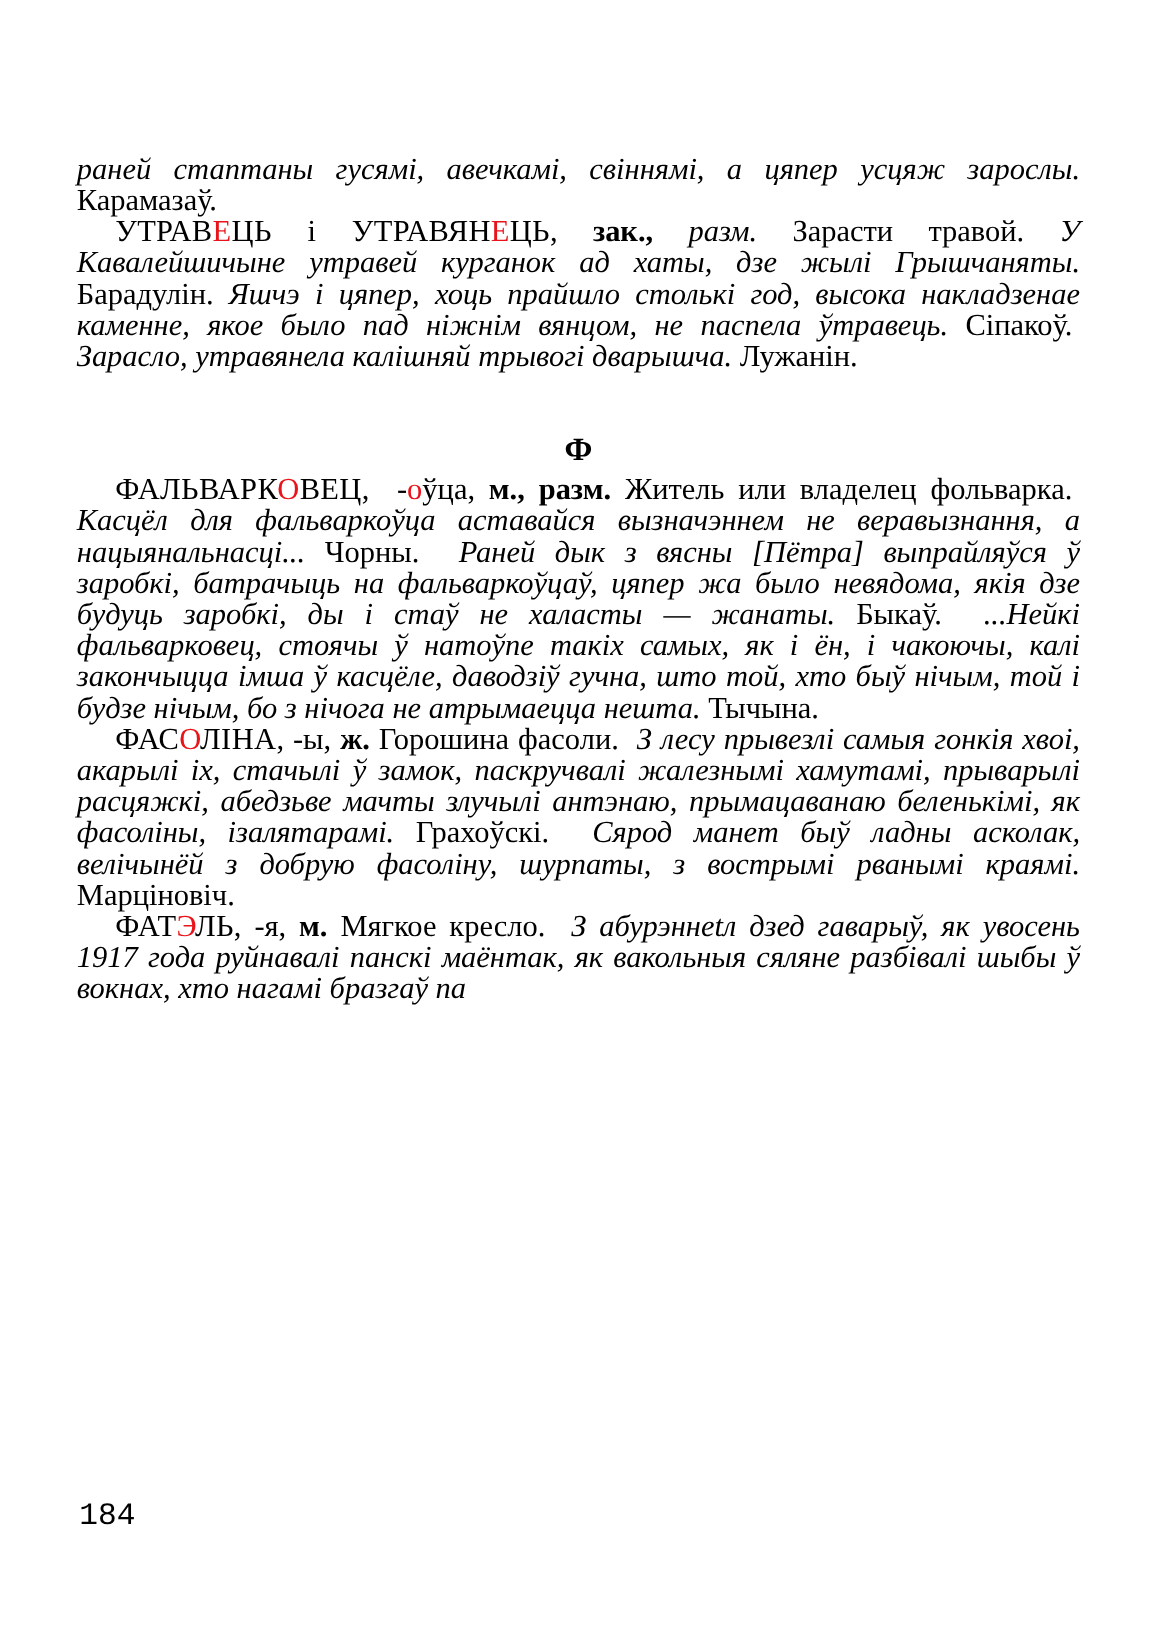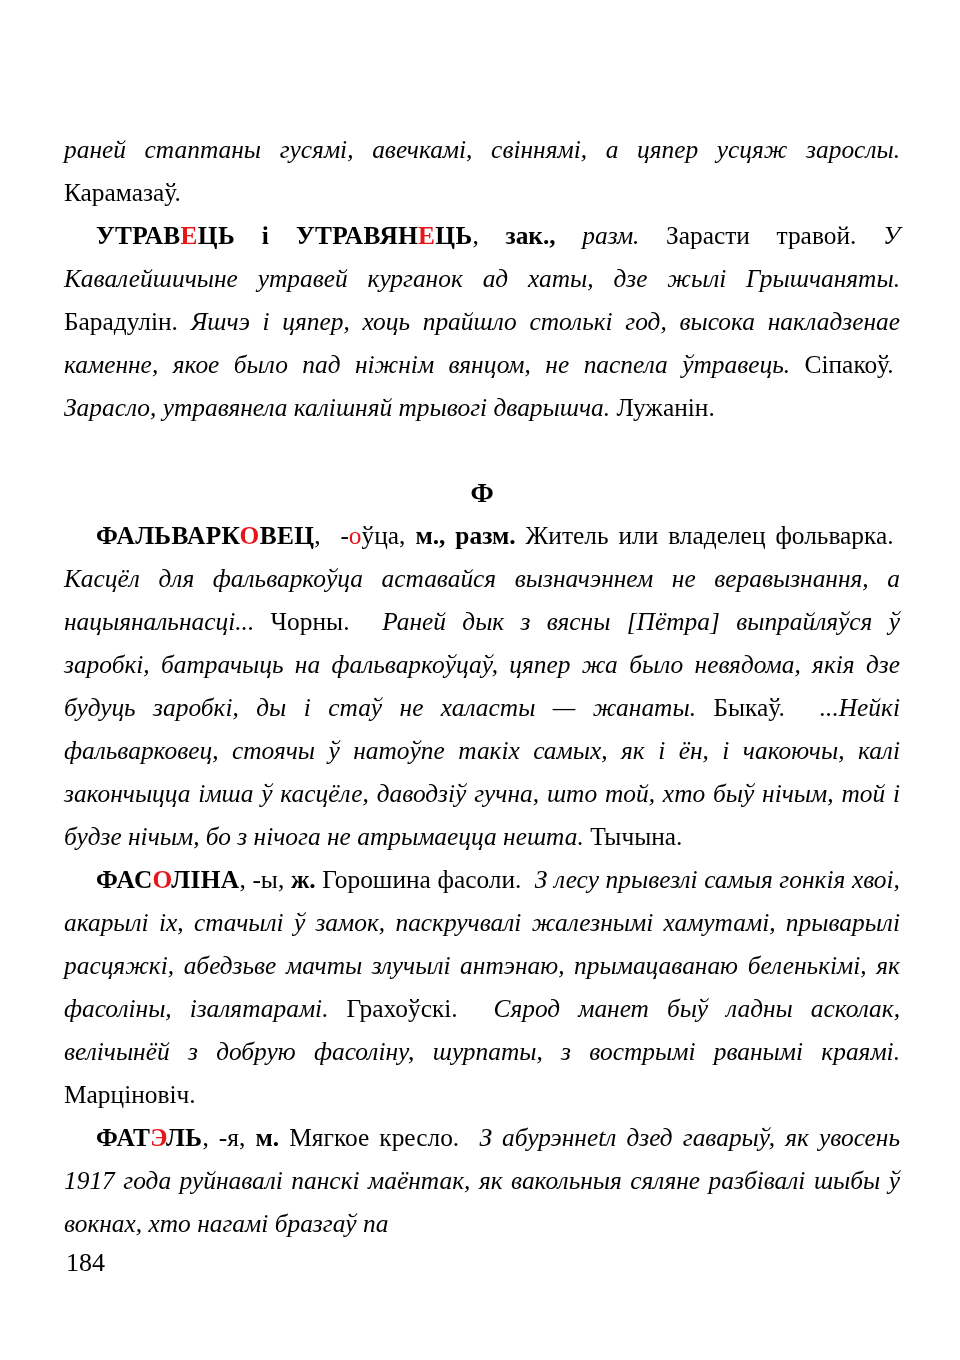--- a/index.html
+++ b/index.html
@@ -24,38 +24,38 @@
   }
   .textblock {
     position: absolute;
     left: 64px;
     top: 128px;
     width: 836px;
   }
   .para {
     margin: 0;
     font-size: 25.4px;
-    line-height: 43px;
+    line-height: 26px;
     text-align: justify;
     text-justify: inter-word;
     text-indent: 0;
     -webkit-hyphens: none;
     hyphens: none;
   }
   .para.indent {
     text-indent: 32px;
   }
   .ital {
     font-style: italic;
   }
   .rom {
     font-style: normal;
   }
   .headword {
-    font-weight: bold;
+    font-weight: normal;
     font-style: normal;
     letter-spacing: 0.3px;
   }
   .accent {
     color: #e8141a;
   }
   .gram {
     font-style: normal;
     font-weight: bold;
   }
@@ -73,21 +73,21 @@
   .spacer-top {
     height: 44px;
   }
   .folio {
     position: absolute;
     left: 66px;
     top: 1248px;
     font-size: 26px;
     line-height: 30px;
     font-style: normal;
-    font-family: Liberation Serif, serif;
+    font-family: Liberation Mono, monospace;
   }
 </style>
 </head>
 <body>
 
 <div class="page">
 
   <div class="textblock">
 
     <p class="para"><span class="ital">раней стаптаны гусямі, авечкамі, свіннямі, а цяпер усцяж зарослы.</span><span class="rom"> </span><span class="rom">Карамазаў.</span></p>

